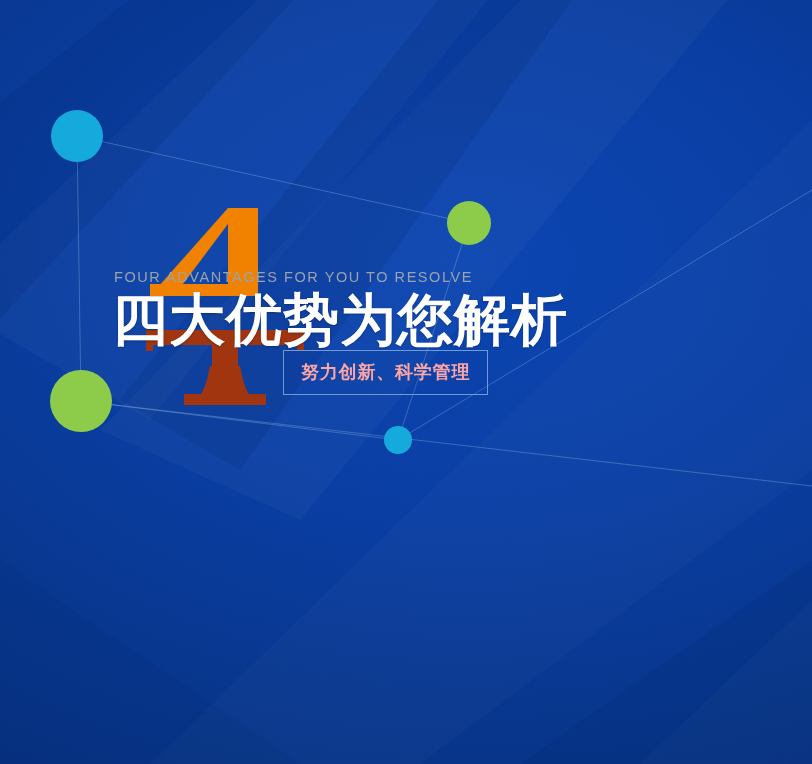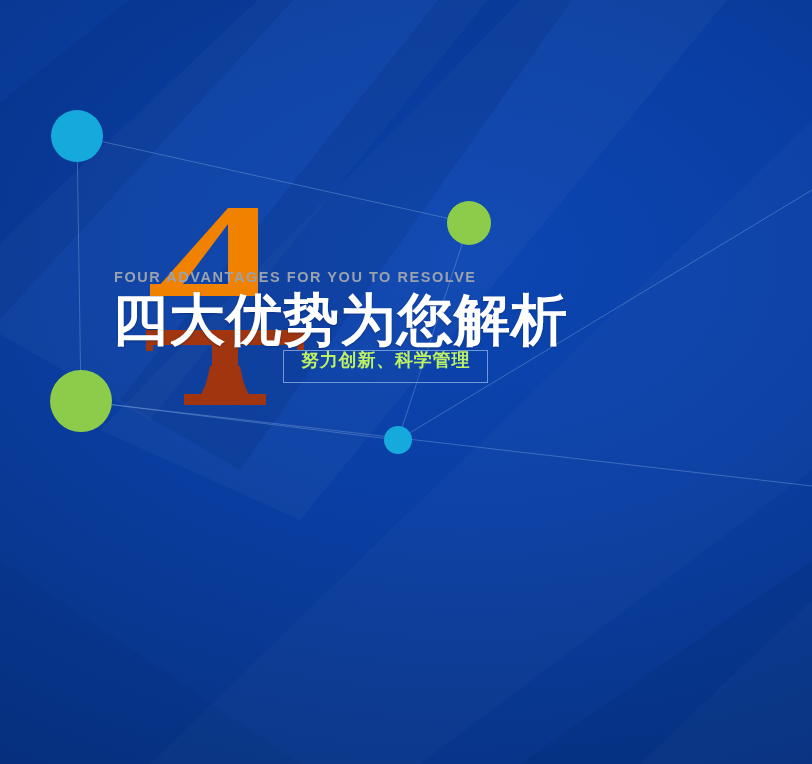--- a/index.html
+++ b/index.html
@@ -59,21 +59,21 @@
 
   
   .copy {
     position: absolute;
     left: 112px;
     top: 270px;
     width: 640px;
   }
   .eyebrow {
     font-size: 14.5px;
-    font-weight: 700;
+    font-weight: 400;
     letter-spacing: 1.55px;
     color: #9aa3ad;
     line-height: 1;
     white-space: nowrap;
     margin: 0 0 6px 2px;
   }
   .headline {
     font-size: 56px;
     font-weight: 700;
     color: #ffffff;
@@ -84,26 +84,26 @@
     text-shadow: 0 1px 2px rgba(2,20,60,.35);
   }
   .tagline-wrap {
     position: absolute;
     left: 283px;
     top: 350px;
   }
   .tagline {
     display: inline-block;
     border: 1px solid #6f9ad6;
-    color: #bef264;
+    color: #fca5a5;
     font-size: 18px;
     font-weight: 700;
     letter-spacing: .8px;
     line-height: 1;
-    padding: 0 17px 13px 17px;
+    padding: 12px 17px 13px 17px;
     white-space: nowrap;
     background: rgba(10,62,163,0.18);
   }
 </style>
 </head>
 <body>
 
 <div id="stage">
 
   <div class="bg-base"></div>

